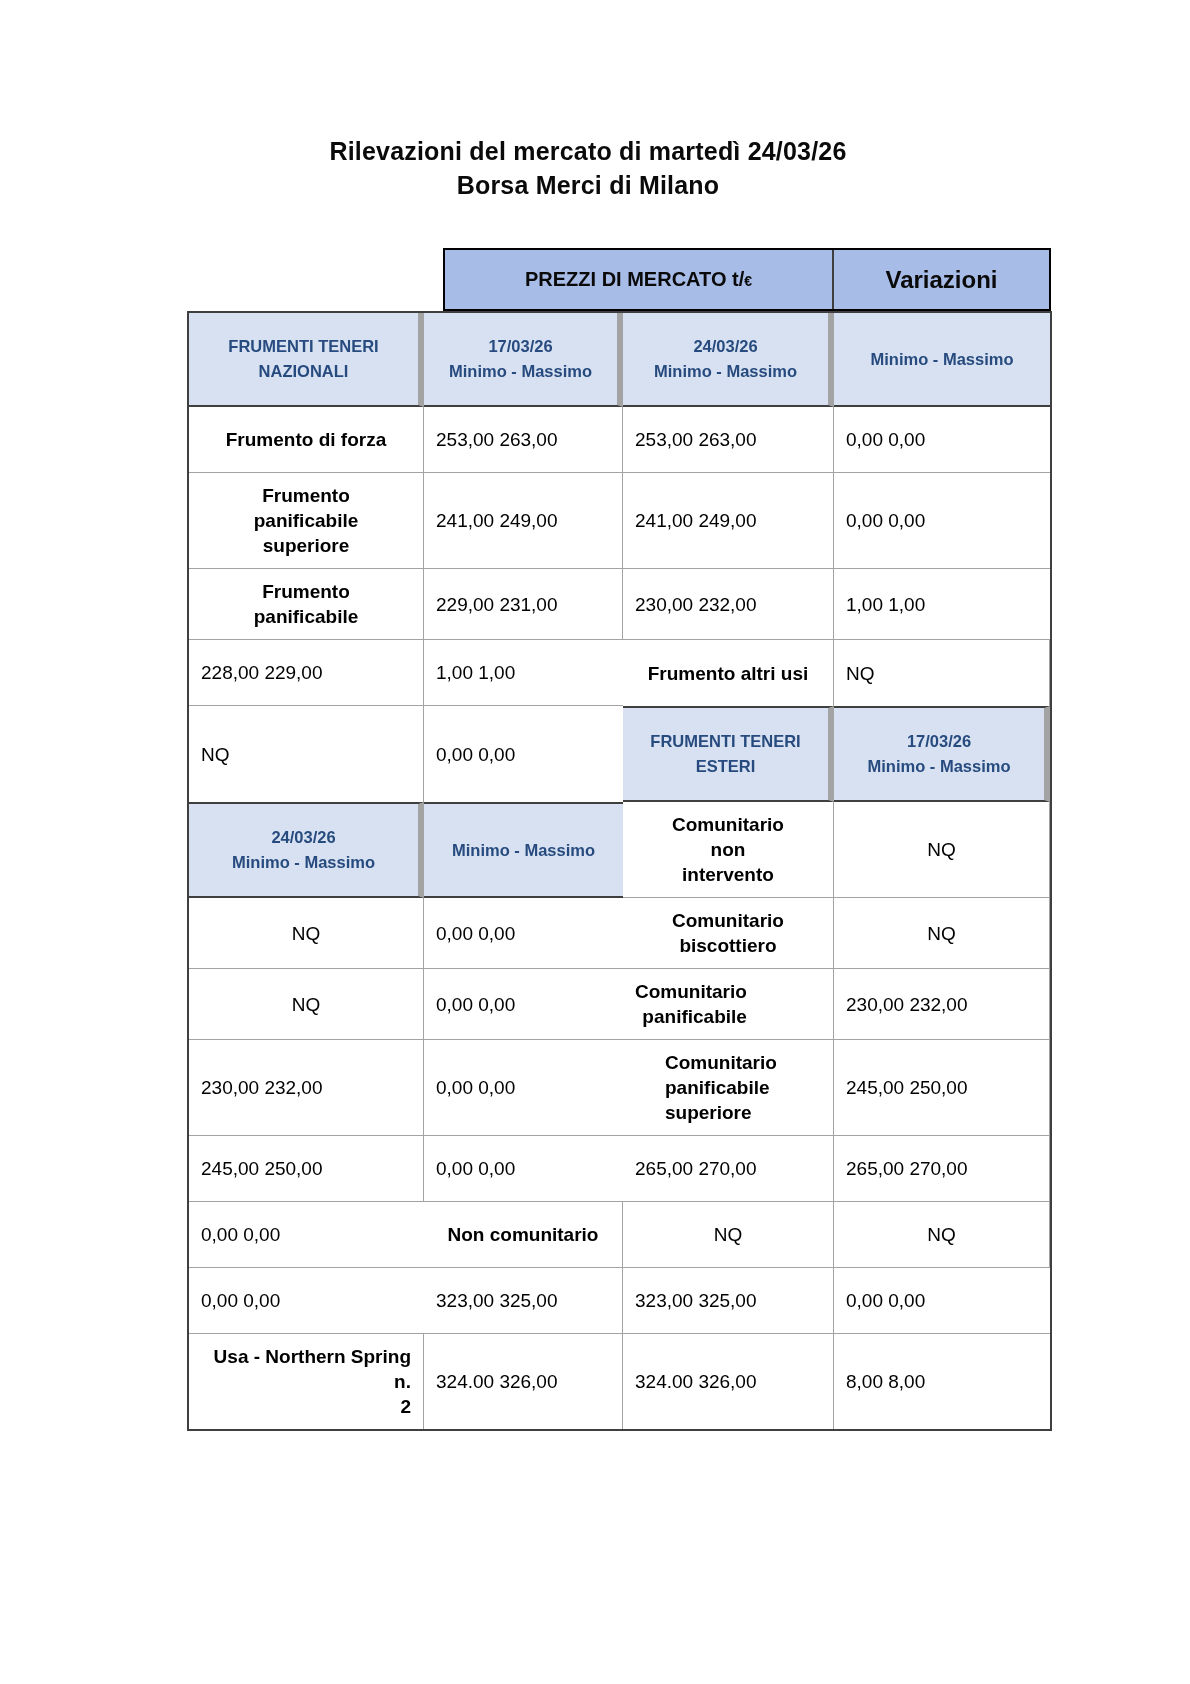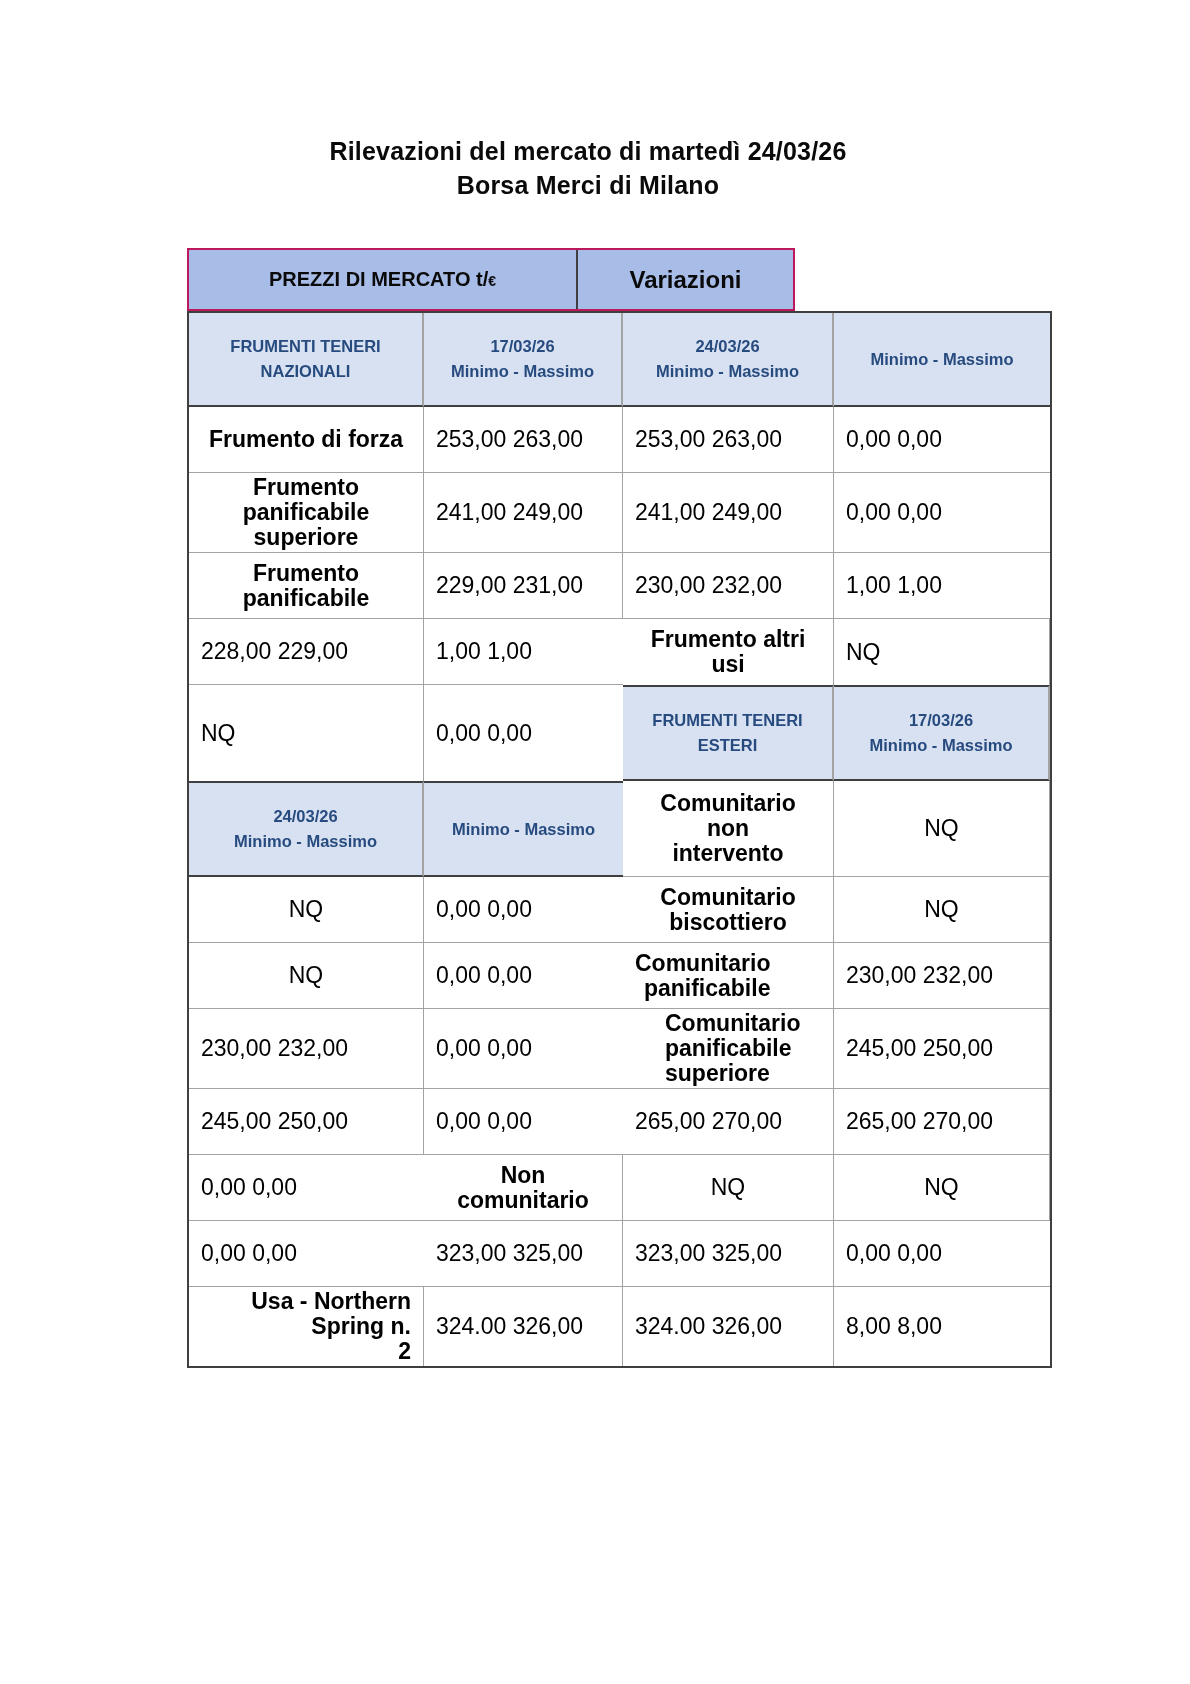--- a/index.html
+++ b/index.html
@@ -16,22 +16,22 @@
   .doc-title {
     position:absolute; top:134px; left:8px; width:1160px;
     text-align:center; font-weight:bold;
     font-size:25px; line-height:34px; color:#0a0a0a;
     letter-spacing:0.2px;
   }
   .table-wrap { position:absolute; left:187px; top:248px; width:865px; }
 
   
   .top-header {
-    display:flex; width:608px; height:63px;
-    border:2px solid #be185d; background:#a8bce8;
+    display:flex; width:608px; margin-left:256px; height:63px;
+    border:2px solid #000000; background:#a8bce8;
   }
   .th-cell {
     display:flex; align-items:center; justify-content:center;
     font-weight:bold; font-size:20px; color:#0a0a0a;
   }
   .th-prices { width:389px; border-right:2px solid #3f3f3f; }
   .th-var { flex:1; font-size:24px;justify-content:center; }
   .euro { font-size:14px; position:relative; top:1px; }
 
   
@@ -45,26 +45,26 @@
   
   .sh {
     background:#d7e1f1; color:#274b7f;
     font-weight:bold; font-size:16.5px; line-height:25px;
     display:flex; flex-direction:column; align-items:center; justify-content:center;
     text-align:center; padding:21px 8px;
     border-bottom:2px solid #3f3f3f;
     white-space:pre-line;
   }
   .sh.bt { border-top:2px solid #3f3f3f; }
-  .sh.vr { border-right:2px solid #a3a3a3; }
+  .sh.vr { border-right:6px solid #a3a3a3; }
   
   .bc {
     display:flex; align-items:center;
-    min-height:66px; padding:2px 12px;
-    font-size:23px; line-height:25px;
+    min-height:66px; padding:10px 12px;
+    font-size:19px; line-height:25px;
     border-right:1px solid #a3a3a3;
     border-bottom:1px solid #a3a3a3;
     background:#fff;
   }
   .lbl { font-weight:bold; white-space:pre-line; }
   .al-c { justify-content:center; text-align:center; }
   .al-l { justify-content:flex-start; text-align:right; }
   .al-l2 { justify-content:flex-start; text-align:left; padding-left:42px; }
   .no-br { border-right:none; }
   .no-bb { border-bottom:none; }

